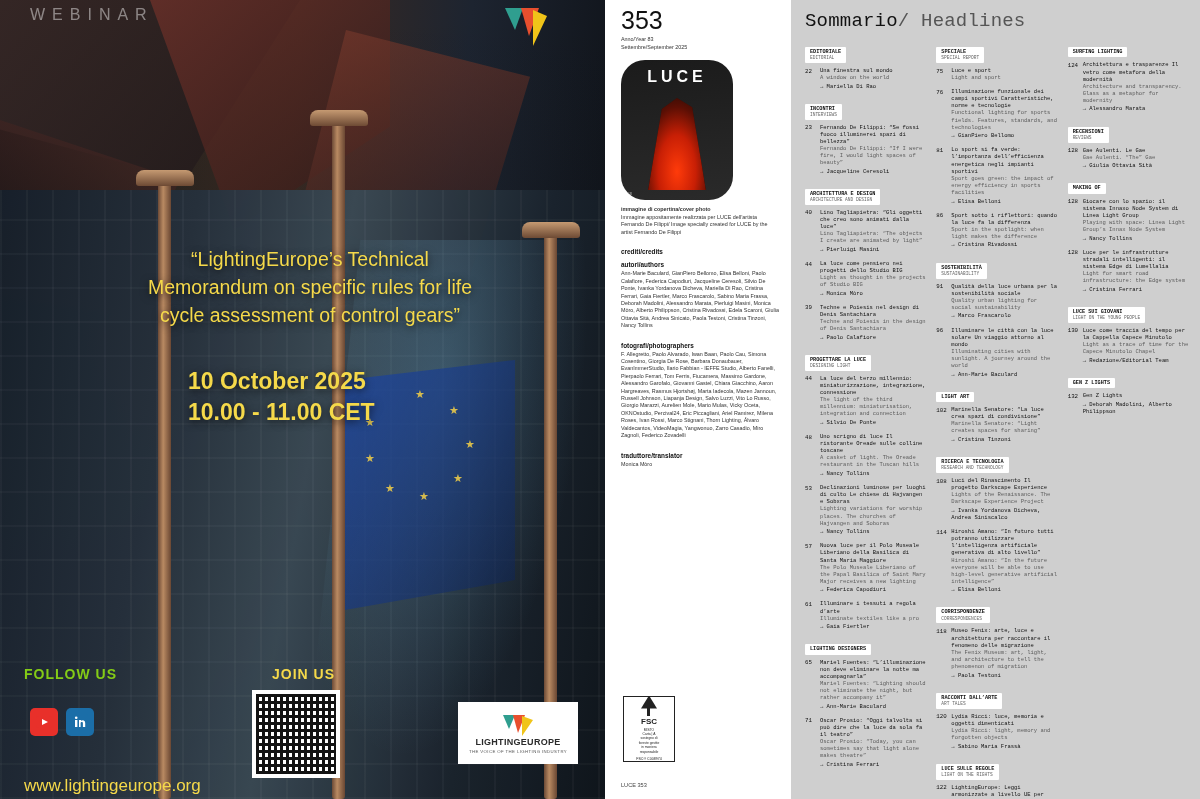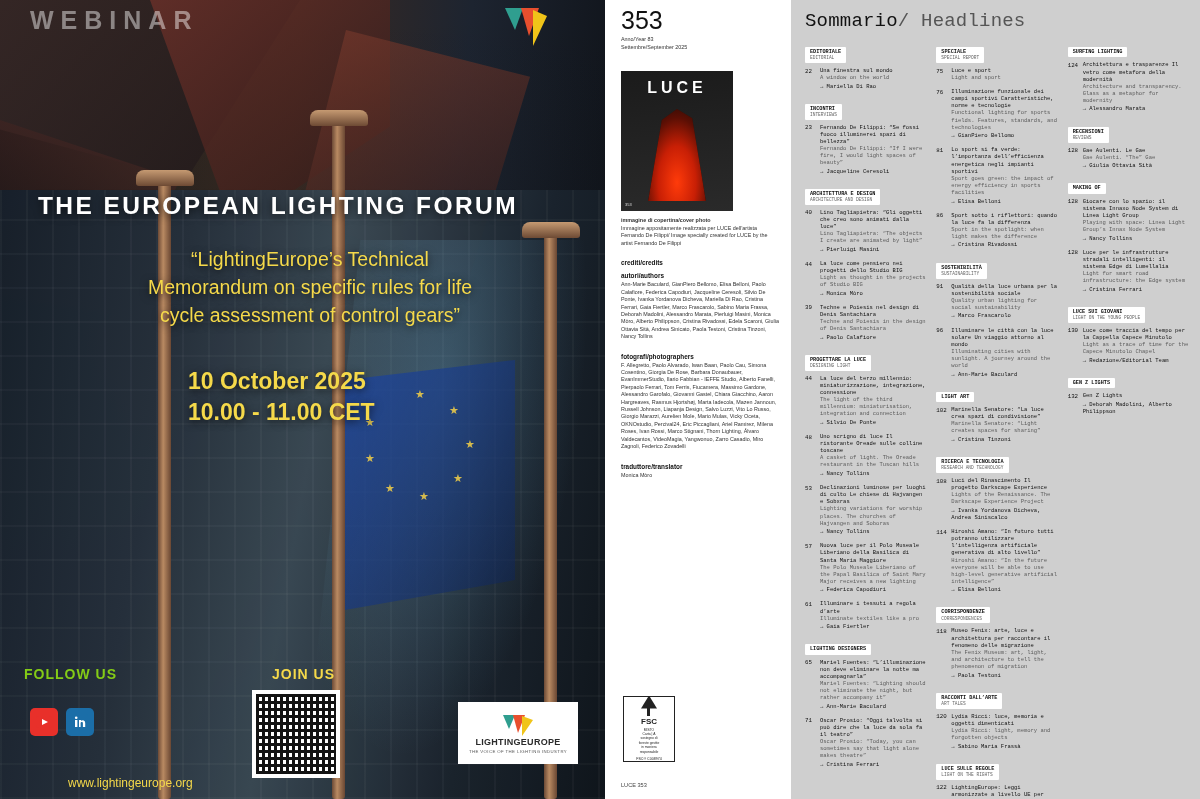--- a/index.html
+++ b/index.html
@@ -81,21 +81,21 @@
     color:#f5d94a; font-size:19.5px; line-height:28px; text-align:center;
     text-shadow:0 2px 8px rgba(0,0,0,.7);
   }
   .poster-date{
     position:absolute; left:188px; top:366px;
     color:#f5d94a; font-size:23px; font-weight:700; line-height:31px;
     text-shadow:0 2px 8px rgba(0,0,0,.7);
   }
   .webinar-word{
     position:absolute; left:30px; top:6px;
-    color:rgba(255,255,255,.45); font-size:25px; letter-spacing:7px; font-weight:700;
+    color:rgba(255,255,255,.45); font-size:16px; letter-spacing:7px; font-weight:400;
   }
   .follow{
     position:absolute; left:24px; top:666px; color:#84cc16;
     font-size:14px; font-weight:700; letter-spacing:1px;
   }
   .joinus{
     position:absolute; left:272px; top:666px; color:#f5d94a;
     font-size:14px; font-weight:700; letter-spacing:1px;
   }
   .soc { position:absolute; top:708px; width:28px; height:28px; border-radius:5px; display:flex; align-items:center; justify-content:center;}
@@ -112,35 +112,35 @@
       repeating-linear-gradient(0deg,#000 0 3px,#fff 3px 7px);
     background-blend-mode:multiply; opacity:.92;
   }
   .le-badge{
     position:absolute; left:458px; top:702px; width:120px; height:62px;
     background:#fff; display:flex; flex-direction:column; align-items:center; justify-content:center;
   }
   .le-badge .le-name{ font-size:9px; font-weight:700; color:#2b2b2b; letter-spacing:.3px;text-align:center;}
   .le-badge .le-sub{ font-size:4.3px; color:#555; letter-spacing:.4px; margin-top:2px;}
   .poster-url{
-    position:absolute; left:24px; top:776px; color:#f5d94a; font-size:12px;margin-left:44px;
+    position:absolute; left:24px; top:776px; color:#f5d94a; font-size:17px;
   }
 
   
   .colophon{
     width:186px; height:799px; background:#ffffff; position:relative;
     padding:8px 12px 0 16px;
     color:#222;
   }
   .issue-no{ font-size:25px; font-weight:400; color:#111; line-height:1; }
   .issue-sub{ font-size:5.4px; color:#333; line-height:7.5px; margin-top:3px; }
   .cover-thumb{
-    margin-top:20px; width:112px; height:140px;
+    margin-top:9px; width:112px; height:140px;
     background:linear-gradient(175deg,#1b1b1b,#2a2a2a);
-    position:relative; overflow:hidden;
+    position:relative; overflow:hidden;border-radius:24px;
   }
   .cover-thumb .cv-word{
     position:absolute; top:8px; left:0; right:0; text-align:center;
     color:#fff; font-size:16px; letter-spacing:4px; font-weight:700;
   }
   .cover-thumb .cv-art{
     position:absolute; left:18px; top:38px; width:76px; height:92px;
     background:
       radial-gradient(ellipse at 50% 80%, #ff3b0a 0%, #c81f05 35%, #5c0f04 62%, #1b0a06 85%),
       linear-gradient(180deg,#2a120c,#120806);
@@ -220,21 +220,20 @@
 
     <div class="teal-logo">
       <svg width="46" height="42" viewBox="0 0 46 42">
         <polygon points="2,2 20,2 12,24" fill="#2f9e8f"></polygon>
         <polygon points="18,2 36,2 26,30" fill="#e84f2e"></polygon>
         <polygon points="30,4 44,10 30,40" fill="#f0c419"></polygon>
       </svg>
     </div>
 
     <div class="webinar-word">WEBINAR</div>
-    <div class="poster-title">THE EUROPEAN LIGHTING FORUM</div>
     <div class="poster-quote" style="white-space:pre-line;">“LightingEurope’s Technical
 Memorandum on specific rules for life
 cycle assessment of control gears”</div>
     <div class="poster-date">
       <div>10 October 2025</div>
       <div>10.00 - 11.00 CET</div>
     </div>
 
     <div class="follow">FOLLOW US</div>
     <div class="joinus">JOIN US</div>

